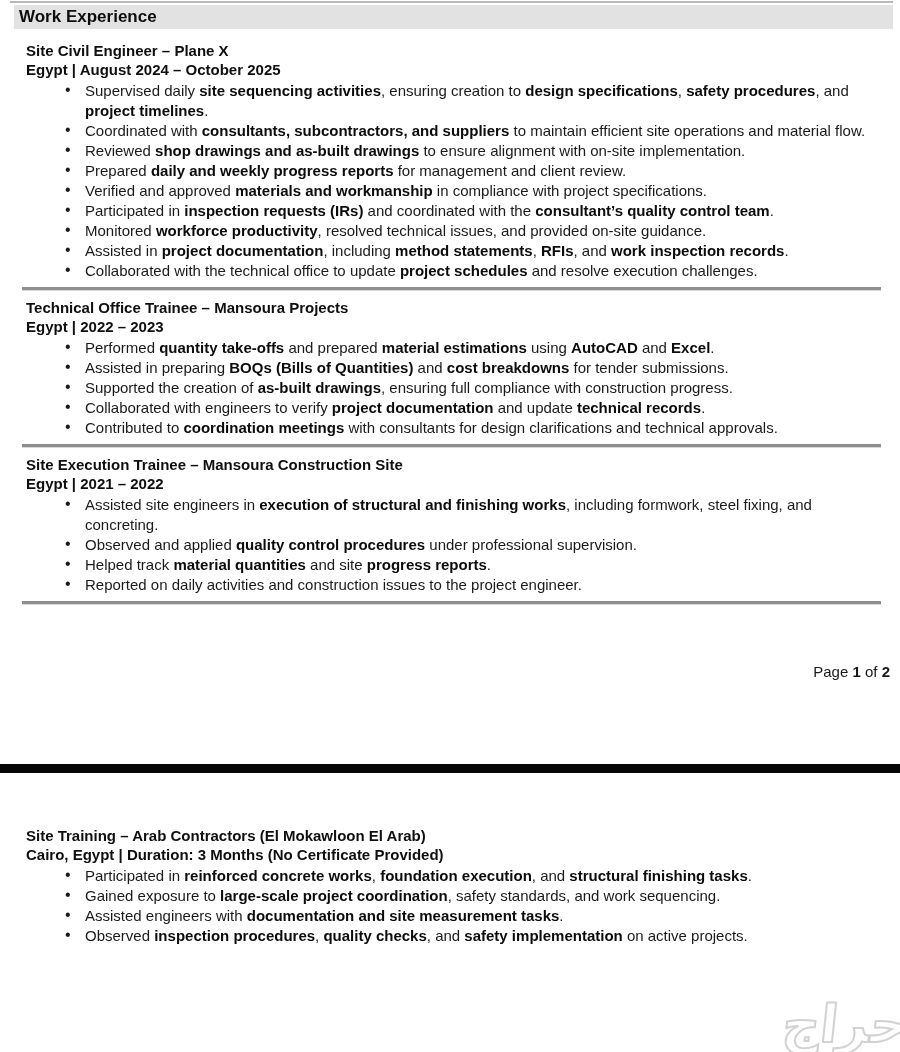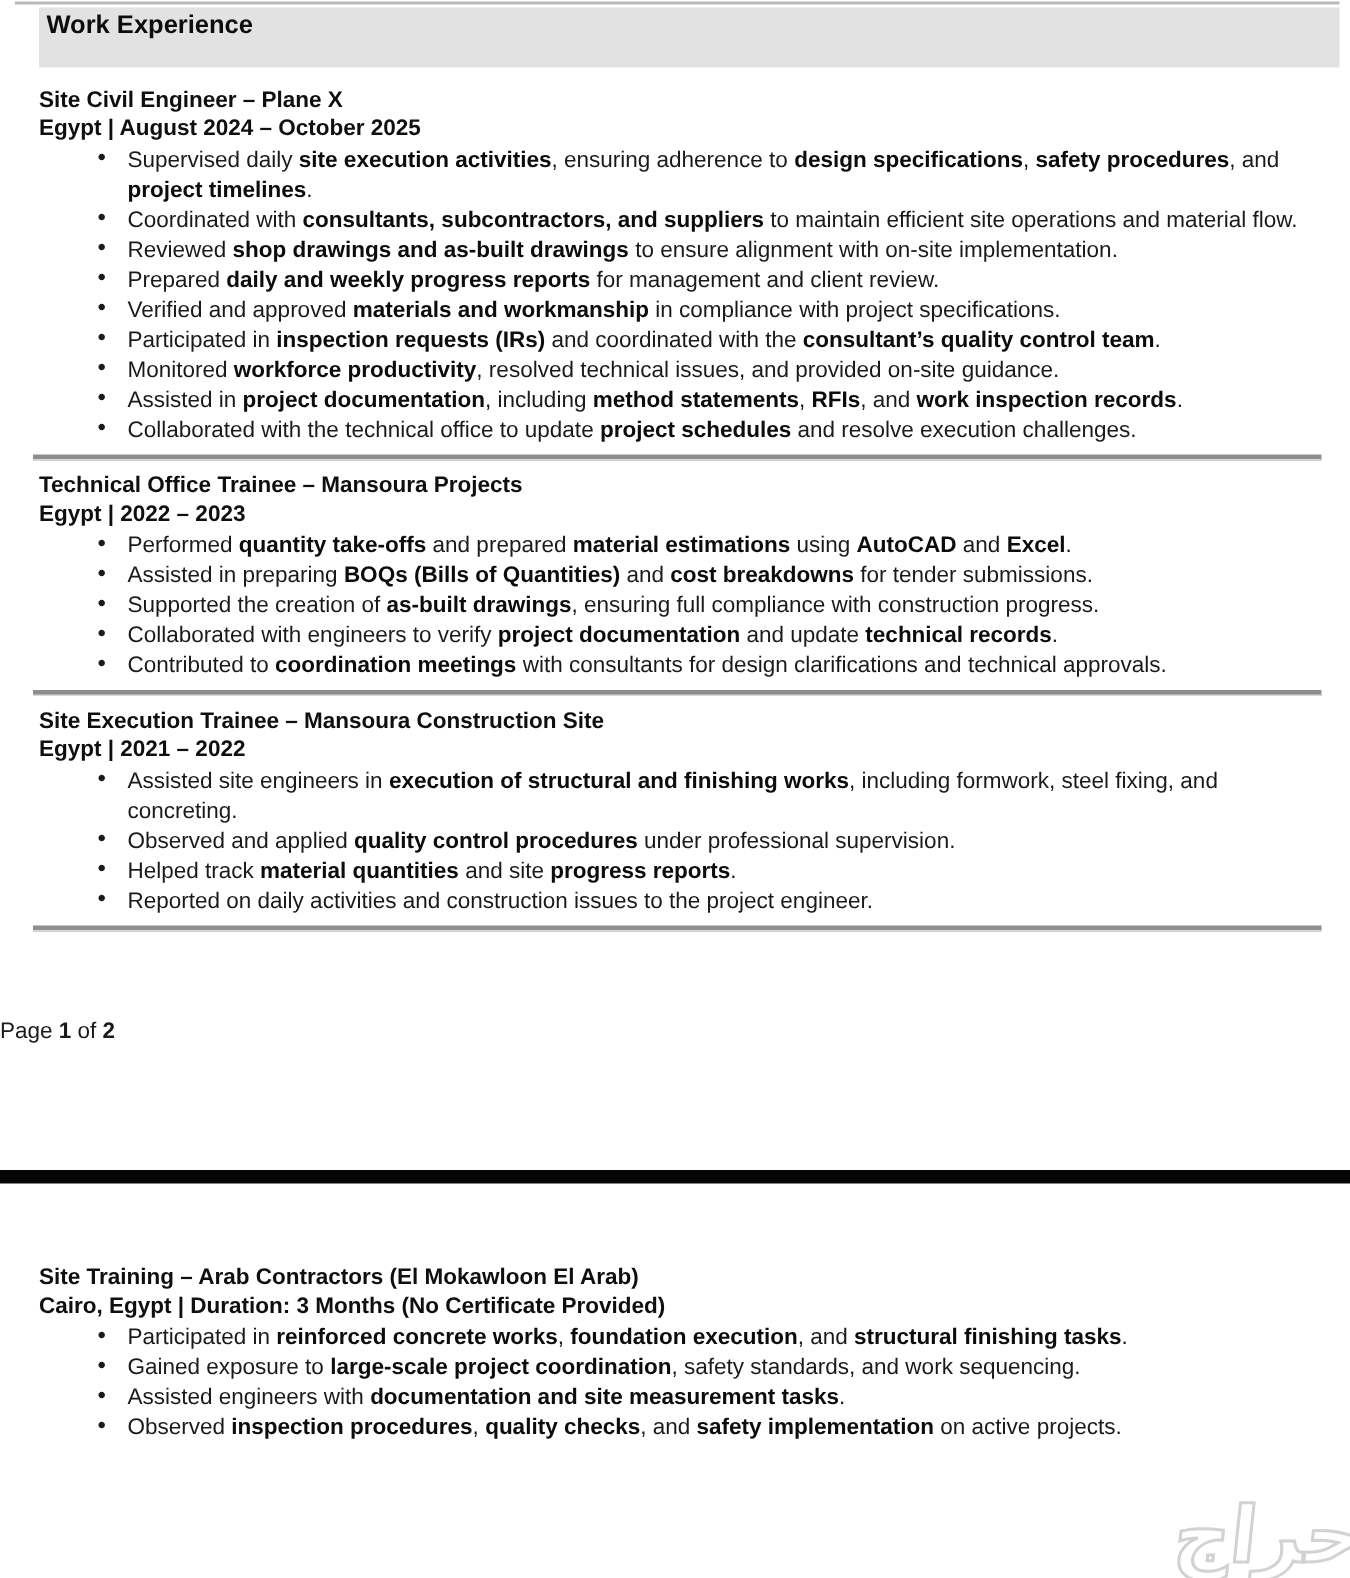--- a/index.html
+++ b/index.html
@@ -2,35 +2,35 @@
 <html><head>
 <meta charset="utf-8">
 <style>
   html,body{margin:0;padding:0;background:#ffffff;}
   body{width:900px;font-family:"Liberation Sans","DejaVu Sans",sans-serif;color:#161616;
        -webkit-font-smoothing:antialiased;}
   .doc{position:relative;width:900px;height:1052px;overflow:hidden;background:#fff;}
 
   .top-rule{height:2px;background:#b9b9b9;margin:1px 7px 2px 10px;}
 
-  .header-band{margin:0 7px 0 26px;background:#e2e2e2;padding:1px 6px 18px 5px;
+  .header-band{margin:0 7px 0 14px;background:#e2e2e2;padding:1px 6px 2px 5px;
                font-size:17px;font-weight:bold;line-height:21px;color:#0d0d0d;}
 
   .sections{padding:12px;}
   section{margin:0;}
   h3,h4{margin:0;padding:0 14px;font-size:15px;font-weight:bold;line-height:19px;color:#0f0f0f;}
   ul{list-style:none;margin:2px 0 0 0;padding:0 14px;}
   li{position:relative;padding-left:59px;font-size:15px;line-height:20px;color:#1a1a1a;}
   li::before{content:"•";position:absolute;left:39px;top:-1px;font-size:16px;color:#1a1a1a;}
   li b{color:#0c0c0c;}
 
   .divider{height:3px;background:#8e8e8e;border-bottom:1px solid #d8d8d8;
            margin:6px 7px 7px 10px;}
 
-  .page-footer{margin:38px 10px 0 0;font-size:15px;line-height:20px;color:#1a1a1a;}
+  .page-footer{margin:38px 10px 0 0;text-align:right;font-size:15px;line-height:20px;color:#1a1a1a;}
 
   .page-break{height:9px;background:#060606;margin-top:82px;}
 
   .page2{margin-top:41px;}
 
   .watermark{position:absolute;right:-8px;bottom:0px;width:250px;height:56px;
              font-size:52px;font-weight:bold;line-height:56px;text-align:right;
              color:rgba(255,255,255,0.45);-webkit-text-stroke:2px #d2d2d2;
              letter-spacing:4px;transform:skewX(-6deg);pointer-events:none;
              font-family:"DejaVu Sans",sans-serif;}
@@ -43,21 +43,21 @@
   <div class="page">
     <div class="top-rule"></div>
     <div class="header-band">
       <span>Work Experience</span>
     </div>
     <div class="sections">
         <section>
           <h3>Site Civil Engineer – Plane X</h3>
           <h4>Egypt | August 2024 – October 2025</h4>
           <ul>
-            <li><span>Supervised daily </span><b>site execution activities</b><span>, ensuring adherence to </span><b>design specifications</b><span>, </span><b>safety procedures</b><span>, and </span><b>project timelines</b><span>.</span></li>
+            <li><span>Supervised daily </span><b>site sequencing activities</b><span>, ensuring creation to </span><b>design specifications</b><span>, </span><b>safety procedures</b><span>, and </span><b>project timelines</b><span>.</span></li>
             <li><span>Coordinated with </span><b>consultants, subcontractors, and suppliers</b><span> to maintain efficient site operations and material flow.</span></li>
             <li><span>Reviewed </span><b>shop drawings and as-built drawings</b><span> to ensure alignment with on-site implementation.</span></li>
             <li><span>Prepared </span><b>daily and weekly progress reports</b><span> for management and client review.</span></li>
             <li><span>Verified and approved </span><b>materials and workmanship</b><span> in compliance with project specifications.</span></li>
             <li><span>Participated in </span><b>inspection requests (IRs)</b><span> and coordinated with the </span><b>consultant’s quality control team</b><span>.</span></li>
             <li><span>Monitored </span><b>workforce productivity</b><span>, resolved technical issues, and provided on-site guidance.</span></li>
             <li><span>Assisted in </span><b>project documentation</b><span>, including </span><b>method statements</b><span>, </span><b>RFIs</b><span>, and </span><b>work inspection records</b><span>.</span></li>
             <li><span>Collaborated with the technical office to update </span><b>project schedules</b><span> and resolve execution challenges.</span></li>
           </ul>
         </section>

